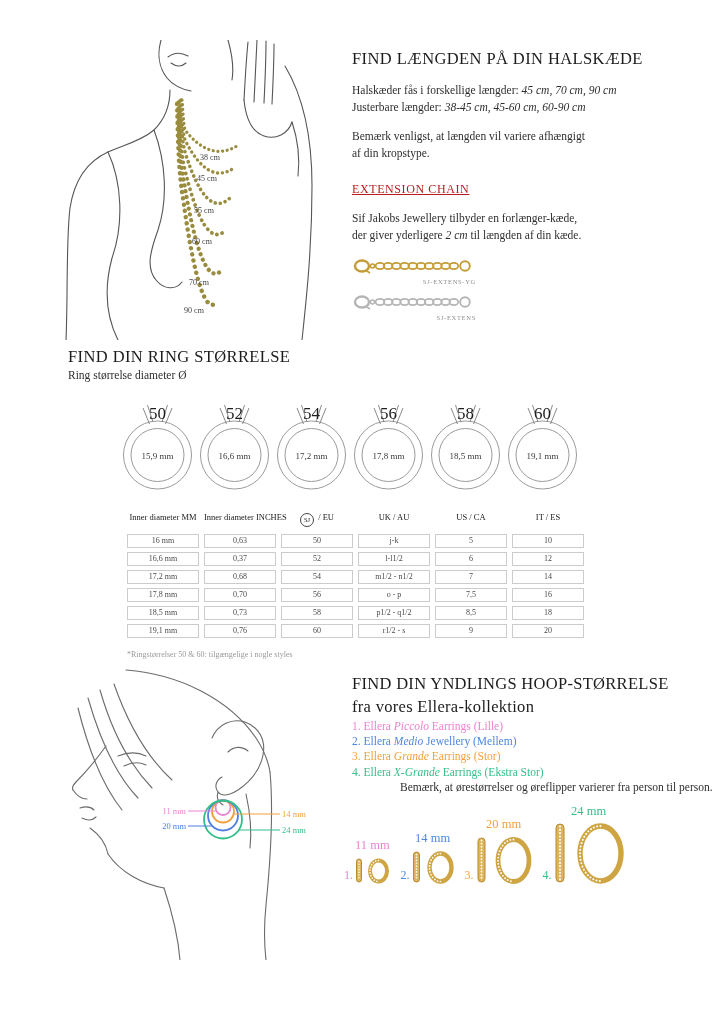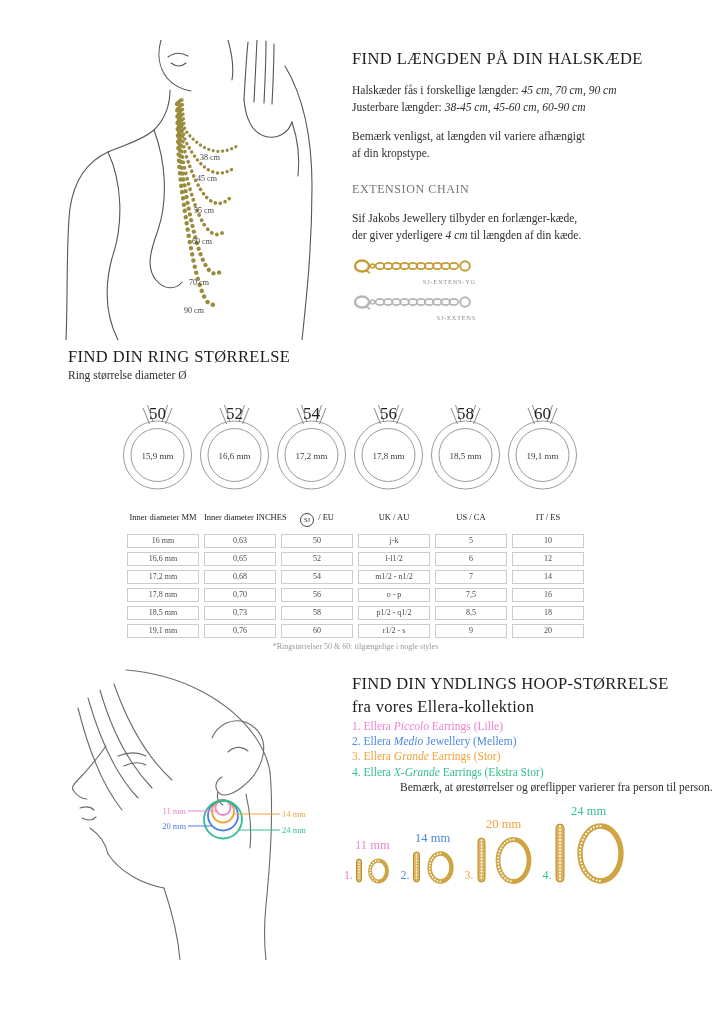--- a/index.html
+++ b/index.html
@@ -3,21 +3,21 @@
 <meta charset="utf-8">
 <style>
   html,body{margin:0;padding:0;background:#fff;}
   .page{position:relative;width:724px;height:1024px;background:#ffffff;overflow:hidden;
         font-family:"Liberation Serif","DejaVu Serif",serif;color:#2e2e2e;}
   .abs{position:absolute;}
   
   .sec-title{font-size:16.5px;letter-spacing:.4px;color:#1c1c1c;line-height:21px;}
   .body-txt{font-size:11.5px;line-height:16.5px;color:#2e2e2e;}
   .body-txt .it{font-style:italic;}
-  .sub-head{font-size:12px;letter-spacing:.6px;color:#737373;}
+  .sub-head{font-size:12px;letter-spacing:.6px;color:#b91c1c;text-decoration:underline;}
   
   .col1{left:352px;top:48px;width:365px;}
   .col1 .p{margin-top:13px;}
   .ext-head{margin-top:21px;}
   .chainbox{width:126px;margin-top:13px;}
   .chain-label{font-size:6.5px;letter-spacing:.7px;color:#8f8f8f;text-align:right;padding-right:2px;margin-top:-2px;}
   
   .ring-head{left:68px;top:346px;}
   .ring-sub{}
   .rings-row{left:119px;top:398px;display:flex;}
@@ -27,21 +27,21 @@
   .ring-mm{font-size:9px;fill:#3a3a3a;font-family:"Liberation Serif",serif;}
   .ring-table{left:127px;top:512px;width:457px;}
   .tbl-head{display:grid;grid-template-columns:repeat(6,72px);column-gap:5px;}
   .tbl-head div{font-size:8.5px;color:#222;text-align:center;white-space:nowrap;}
   .sj-circle{display:inline-flex;align-items:center;justify-content:center;width:12px;height:12px;
              border:1px solid #444;border-radius:50%;font-size:6.5px;color:#222;vertical-align:-2px;margin-right:2px;}
   .tbl-rows{margin-top:7px;}
   .tbl-row{display:grid;grid-template-columns:repeat(6,72px);column-gap:5px;margin-bottom:4px;}
   .tbl-cell{border:1px solid #ccc;height:12px;display:flex;align-items:center;justify-content:center;
             font-size:8px;color:#4a4a4a;background:#fff;}
-  .tbl-foot{margin-top:4px;text-align:center;font-size:8px;color:#9a9a9a;}
+  .tbl-foot{margin-top:12px;font-size:8px;color:#9a9a9a;}
   
   .col3{left:352px;top:672px;width:372px;}
   .hoop-title{font-size:16.5px;letter-spacing:.3px;color:#1c1c1c;line-height:23px;}
   .intro{margin-top:15px;}
   .hoop-list{margin-top:1px;}
   .hoop-item{font-size:11.5px;line-height:15.2px;}
   .hoop-item .it{font-style:italic;}
   .hoop-note{font-size:11.5px;line-height:15.2px;color:#2e2e2e;margin-left:48px;}
   .products-row{display:flex;align-items:flex-end;gap:11px;margin-top:9px;margin-left:-8px;}
   .hoop-group{position:relative;display:flex;flex-direction:column;align-items:center;padding-left:11px;}
@@ -103,21 +103,21 @@
       <div><span>Halskæder fås i forskellige længder: </span><span class="it">45 cm, 70 cm, 90 cm</span></div>
       <div><span>Justerbare længder: </span><span class="it">38-45 cm, 45-60 cm, 60-90 cm</span></div>
     </div>
     <div class="body-txt p">
       <div>Bemærk venligst, at længden vil variere afhængigt</div>
       <div>af din kropstype.</div>
     </div>
     <div class="sub-head ext-head">EXTENSION CHAIN</div>
     <div class="body-txt p">
       <div>Sif Jakobs Jewellery tilbyder en forlænger-kæde,</div>
-      <div><span>der giver yderligere </span><span class="it">4 cm</span><span> til længden af din kæde.</span></div>
+      <div><span>der giver yderligere </span><span class="it">2 cm</span><span> til længden af din kæde.</span></div>
     </div>
 
     <div class="chainbox">
       <svg width="126" height="20" viewBox="0 0 126 20">
         <g fill="none" stroke="#c59b35">
           <ellipse cx="10" cy="10" rx="7" ry="5.5" stroke-width="2.4"></ellipse>
           <line x1="14" y1="14.5" x2="18" y2="17" stroke-width="1.6"></line>
           <circle cx="20.5" cy="10" r="2" stroke-width="1.5"></circle>
           <ellipse cx="28" cy="10" rx="4.4" ry="3.1" stroke-width="1.7"></ellipse>
           <ellipse cx="36.2" cy="10" rx="4.4" ry="3.1" stroke-width="1.7"></ellipse>
@@ -222,21 +222,21 @@
       <div class="tbl-row">
         <div class="tbl-cell">16 mm</div>
           <div class="tbl-cell">0,63</div>
           <div class="tbl-cell">50</div>
           <div class="tbl-cell">j-k</div>
           <div class="tbl-cell">5</div>
           <div class="tbl-cell">10</div>
       </div>
       <div class="tbl-row">
         <div class="tbl-cell">16,6 mm</div>
-          <div class="tbl-cell">0,65</div>
+          <div class="tbl-cell">0,37</div>
           <div class="tbl-cell">52</div>
           <div class="tbl-cell">l-l1/2</div>
           <div class="tbl-cell">6</div>
           <div class="tbl-cell">12</div>
       </div>
       <div class="tbl-row">
         <div class="tbl-cell">17,2 mm</div>
           <div class="tbl-cell">0,68</div>
           <div class="tbl-cell">54</div>
           <div class="tbl-cell">m1/2 - n1/2</div>

